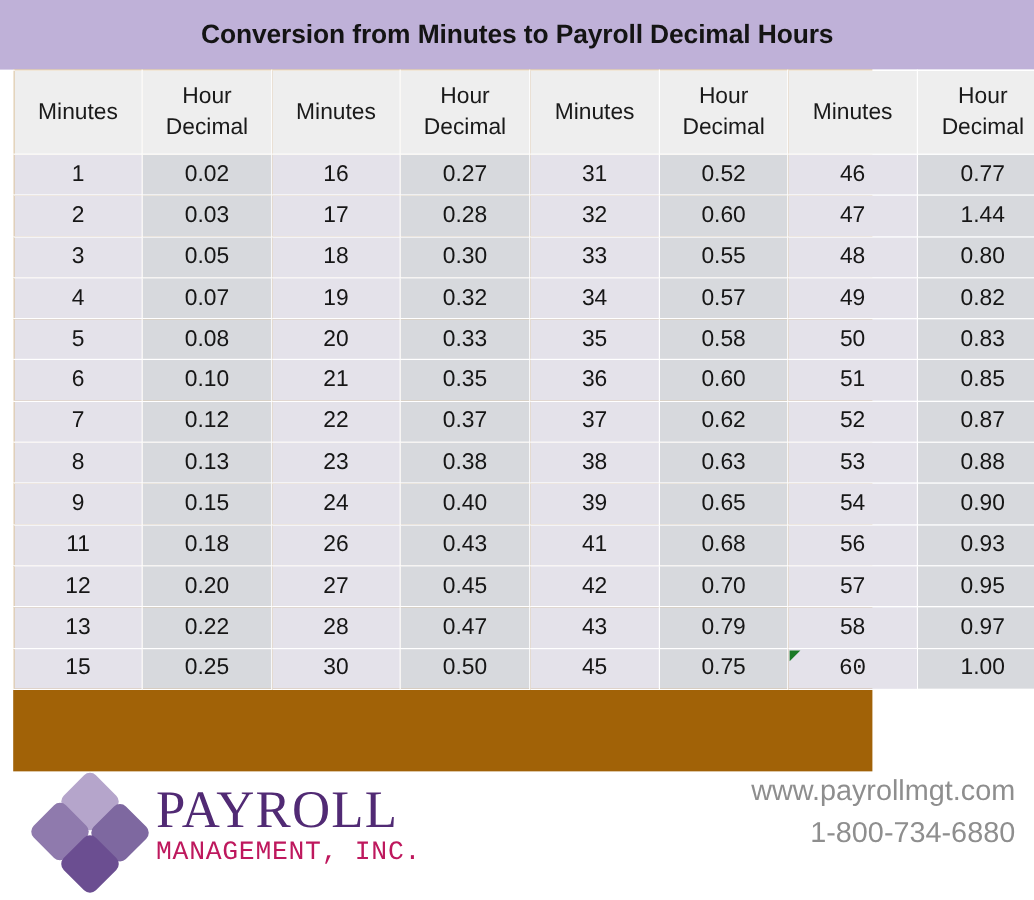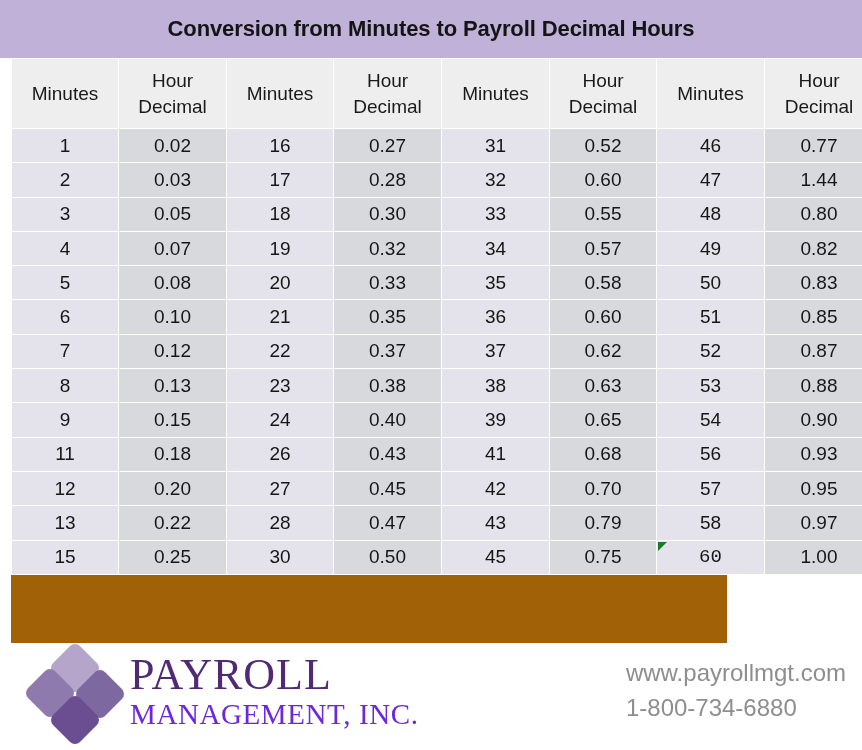--- a/index.html
+++ b/index.html
@@ -148,33 +148,34 @@
   }
   .wm-main {
     font-family: "Liberation Serif", serif;
     font-size: 44px;
     line-height: 0.98;
     letter-spacing: 1px;
     color: #512a74;
     white-space: nowrap;
   }
   .wm-sub {
-    font-family: Liberation Serif, serif;
-    font-size: 29px;
+    font-family: Liberation Mono, monospace;
+    font-size: 22px;
     line-height: 1.1;
     letter-spacing: 0.6px;
-    color: #6d28d9;
+    color: #be185d;
     margin-top: 3px;
     white-space: nowrap;
   }
 
   .contact {
     position: absolute;
     right: 16px;
-    top: 13px;
+    top: 0;
+    text-align: right;
   }
   .contact div {
     font-size: 24px;
     color: #8e8e8e;
     line-height: 1.45;
     white-space: nowrap;
   }
 </style>
 </head>
 <body>

